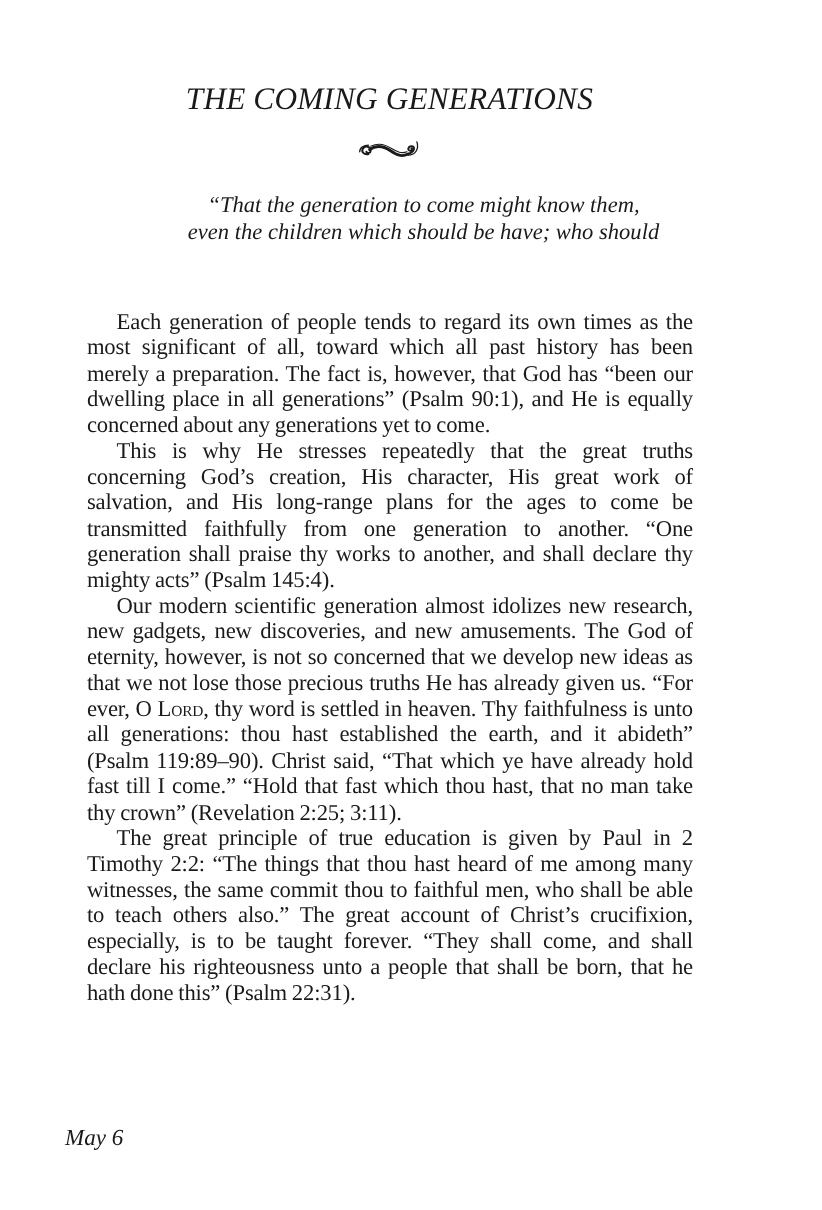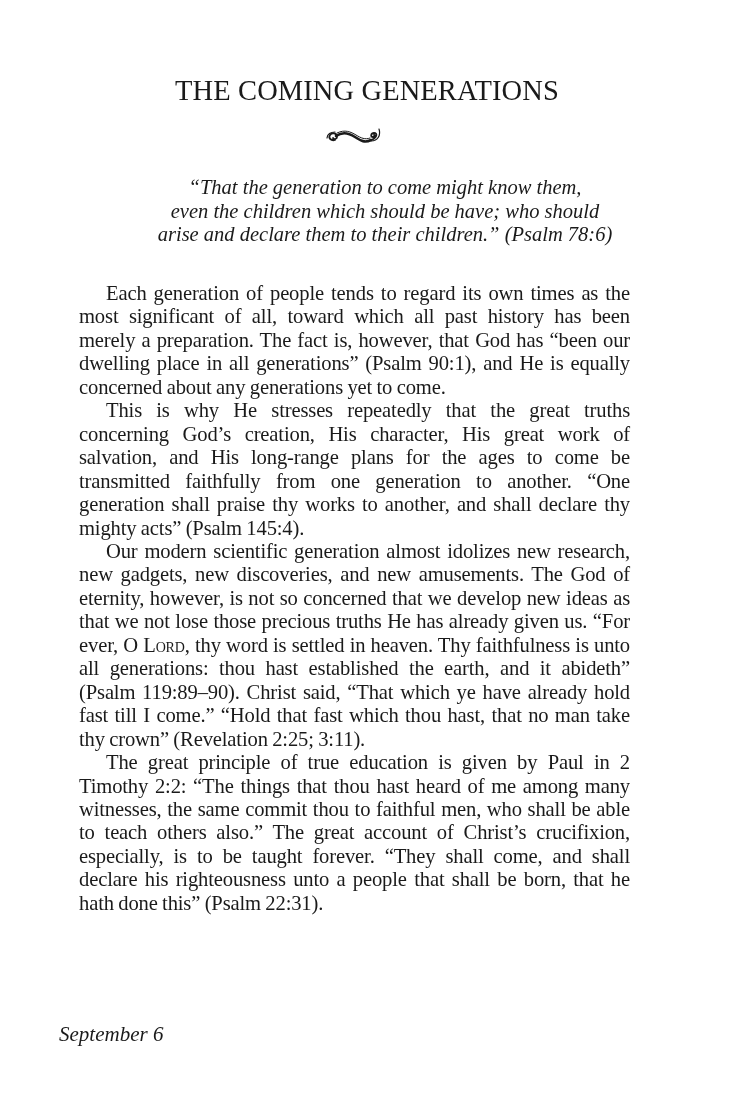--- a/index.html
+++ b/index.html
@@ -11,28 +11,29 @@
       width: 747px;
       height: 1100px;
       position: relative;
       overflow: hidden;
       color: #1a1a1a;
       font-family: "Liberation Serif", "DejaVu Serif", serif;
     }
     .page-title {
       position: absolute;
       top: 74px;
-      left: 13px;
+      left: 0;
       width: 708px;
       text-align: center;
       font-size: 28.5px;
       letter-spacing: 0.1px;
       font-weight: normal;
       margin: 0;
       line-height: 34px;
+      font-style: italic;
     }
     .ornament {
       position: absolute;
       top: 125px;
       left: 323px;
       width: 62px;
       height: 24px;
     }
     .epigraph {
       position: absolute;
@@ -86,29 +87,28 @@
     <path d="M14 8 C 22 4, 28 7, 33 10 C 38 13, 42 15, 47 13" stroke-width="1"></path>
 
     <path d="M48 15 C 54 13, 55 8, 51 8 C 48 8, 47 12, 50 12 C 52 12, 52 10, 51 10" stroke-width="1.8"></path>
     <path d="M48 16 C 55 16, 58 10, 56 4" stroke-width="1.2"></path>
   </g>
 </svg>
 
 <div class="epigraph">
   <div>“That the generation to come might know them,</div>
   <div>even the children which should be have; who should</div>
-  <div>arise and declare them to their children.” (Psalm 78:6)</div>
 </div>
 
 <div class="body-text">
   <p>
     <span>Each generation of people tends to regard its own times as the most significant of all, toward which all past history has been merely a preparation. The fact is, however, that God has “been our dwelling place in all generations” (Psalm 90:1), and He is equally concerned about any generations yet to come.</span>
   </p>
   <p>
     <span>This is why He stresses repeatedly that the great truths concerning God’s creation, His character, His great work of salvation, and His long-range plans for the ages to come be transmitted faithfully from one generation to another. “One generation shall praise thy works to another, and shall declare thy mighty acts” (Psalm 145:4).</span>
   </p>
   <p><span>Our modern scientific generation almost idolizes new research, new gadgets, new discoveries, and new amusements. The God of eternity, however, is not so concerned that we develop new ideas as that we not lose those precious truths He has already given us. “For ever, O </span><span class="smallcaps">Lord</span><span>, thy word is settled in heaven. Thy faithfulness is unto all generations: thou hast established the earth, and it abideth” (Psalm 119:89–90). Christ said, “That which ye have already hold fast till I come.” “Hold that fast which thou hast, that no man take thy crown” (Revelation 2:25; 3:11).</span></p>
   <p>
     <span>The great principle of true education is given by Paul in 2 Timothy 2:2: “The things that thou hast heard of me among many witnesses, the same commit thou to faithful men, who shall be able to teach others also.” The great account of Christ’s crucifixion, especially, is to be taught forever. “They shall come, and shall declare his righteousness unto a people that shall be born, that he hath done this” (Psalm 22:31).</span>
   </p>
 </div>
 
-<div class="footer-date">September 6</div>
+<div class="footer-date">May 6</div>
 
 </body></html>

